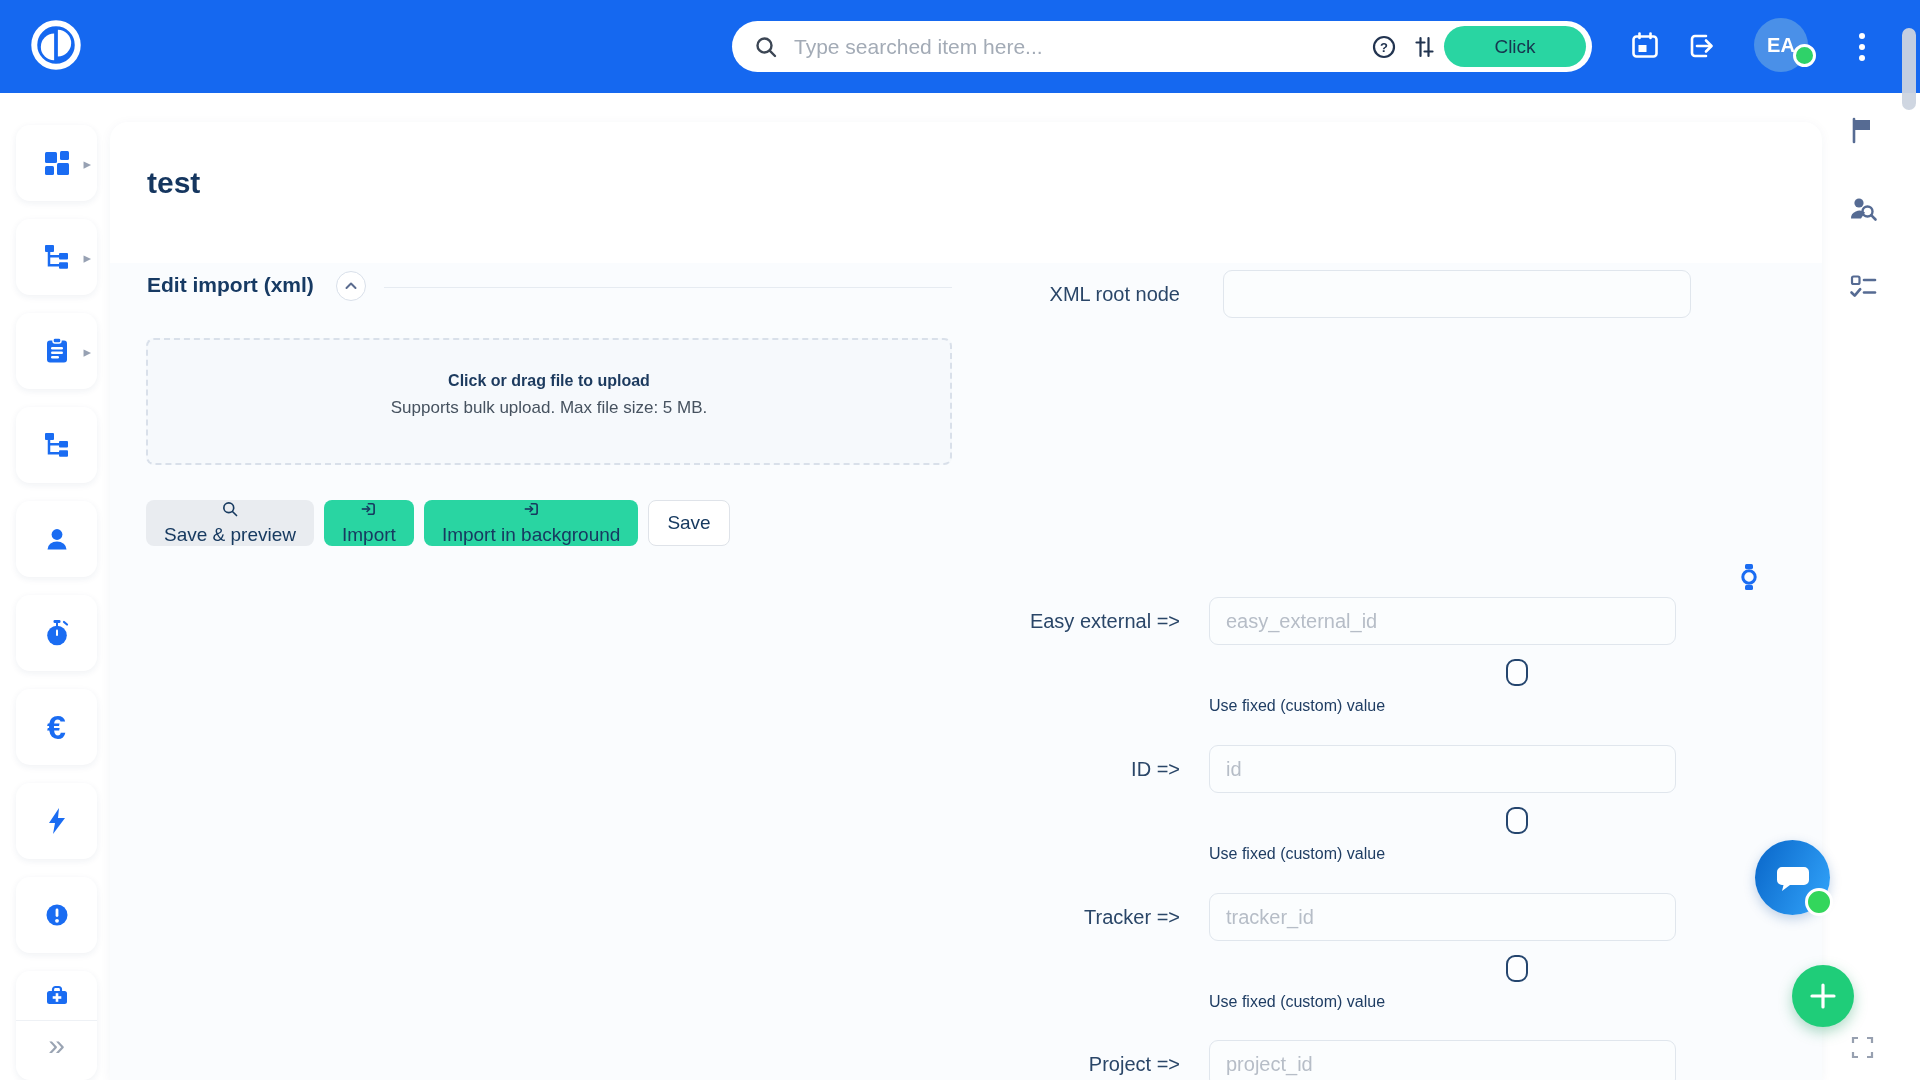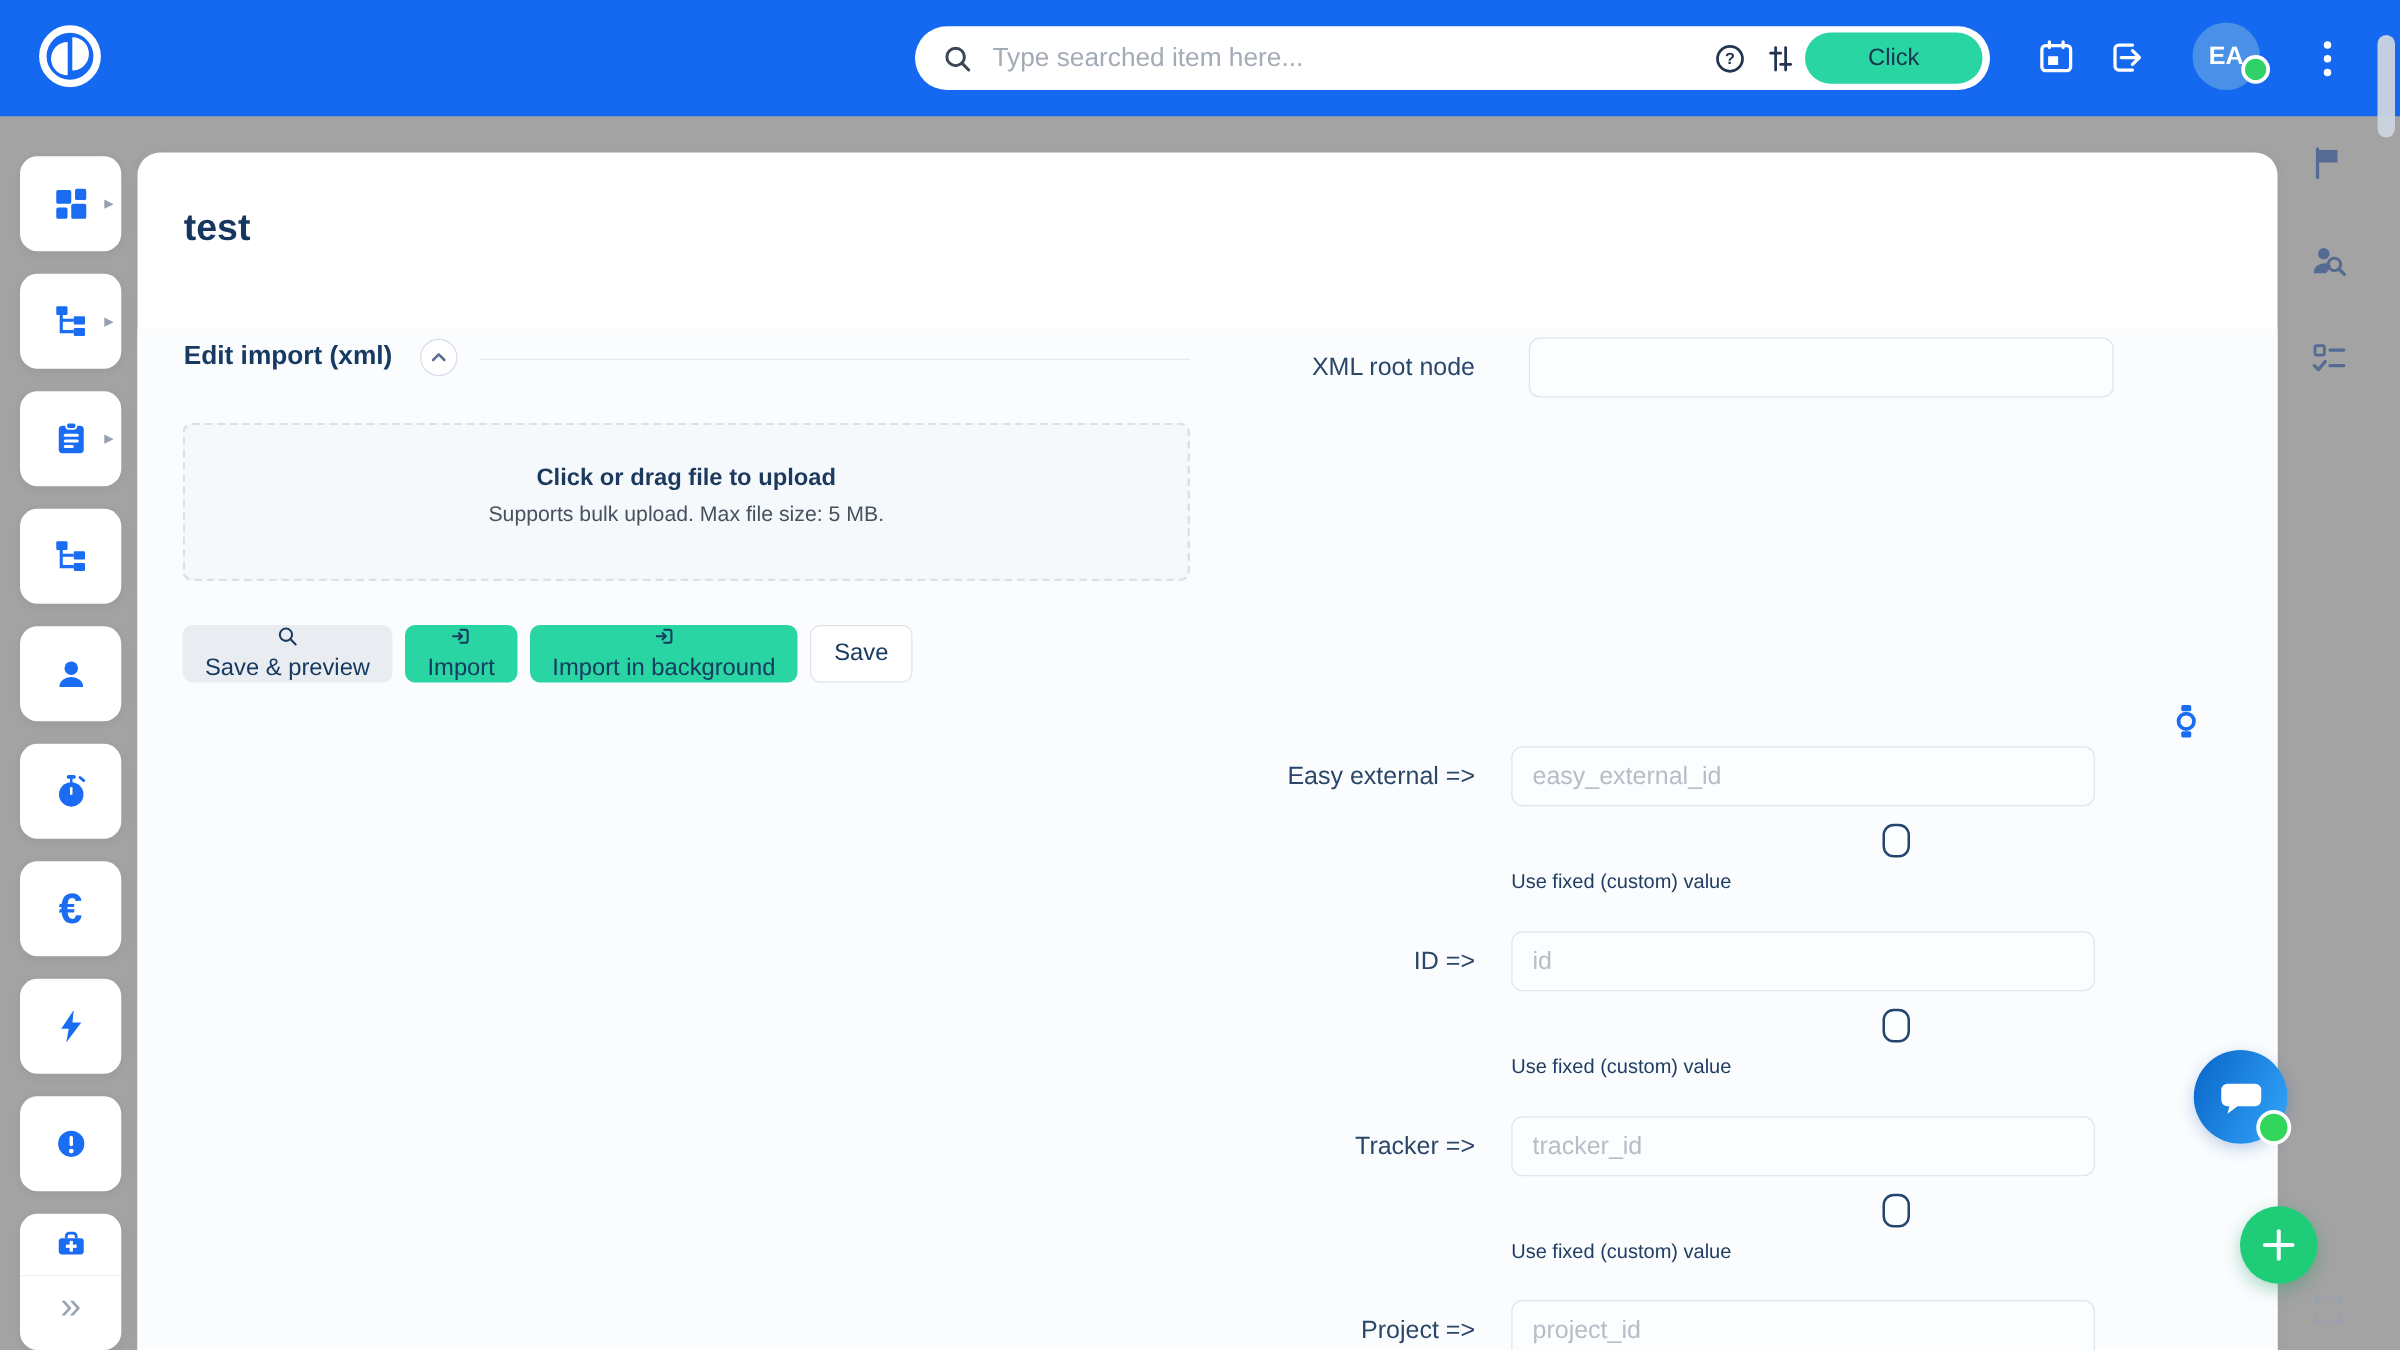--- a/index.html
+++ b/index.html
@@ -1,17 +1,17 @@
 <!DOCTYPE html>
 <html><head>
 <meta charset="utf-8">
 <style>
   html,body{margin:0;padding:0;background:#dfe5ee;}
   .stage{position:relative;width:1920px;height:1080px;overflow:hidden;
-         background:#a3a3a3;font-family:"Liberation Sans",sans-serif;}
+         background:#ffffff;font-family:"Liberation Sans",sans-serif;}
   
   .topbar{position:absolute;left:0;top:0;width:1920px;height:93px;background:#1568f0;}
   .logo{position:absolute;left:31px;top:20px;width:50px;height:50px;}
   .searchpill{position:absolute;left:732px;top:21px;width:860px;height:51px;background:#fff;
               border-radius:26px;display:flex;align-items:center;padding:0 6px 0 20px;box-sizing:border-box;}
   .searchpill input{flex:1;border:none;outline:none;font-size:21px;color:#2b3a4d;
                     font-family:"Liberation Sans",sans-serif;background:transparent;margin-left:12px;}
   .searchpill input::placeholder{color:#a3abb6;}
   .pill-ico{flex:0 0 auto;display:flex;align-items:center;justify-content:center;width:40px;height:40px;cursor:pointer;}
   .searchbtn{flex:0 0 auto;width:142px;height:41px;border:none;border-radius:21px;background:#29d5a2;
@@ -42,21 +42,21 @@
   .card{position:absolute;left:110px;top:122px;width:1712px;height:958px;background:#fff;
         border-radius:18px 18px 0 0;box-shadow:0 2px 12px rgba(30,50,90,.05);}
   .card-band{position:absolute;left:0;top:141px;right:0;bottom:0;background:#fafcfe;border-radius:0;}
   .pagetitle{position:absolute;left:37px;top:44px;font-size:30px;font-weight:bold;color:#15365f;}
   .sec-head{position:absolute;left:37px;top:151px;font-size:21px;font-weight:bold;color:#173a63;}
   .collapse{position:absolute;left:226px;top:149px;width:30px;height:30px;border-radius:50%;background:#fff;
             border:1px solid #d9e0ea;display:flex;align-items:center;justify-content:center;cursor:pointer;box-sizing:border-box;}
   .sec-line{position:absolute;left:274px;top:165px;width:568px;height:1px;background:#e6ebf1;}
   .upload{position:absolute;left:36px;top:216px;width:806px;height:127px;background:#f6f9fc;
           border:2px dashed #d9e0ea;border-radius:8px;box-sizing:border-box;cursor:pointer;text-align:center;}
-  .upload .t1{margin-top:32px;font-size:19px;font-weight:bold;color:#1c3a5e;}
+  .upload .t1{margin-top:32px;font-size:16px;font-weight:bold;color:#1c3a5e;}
   .upload .t2{margin-top:8px;font-size:17px;color:#46525f;}
   .btnrow{position:absolute;left:36px;top:378px;height:46px;display:flex;gap:10px;}
   .btn{height:46px;border:none;border-radius:8px;font-size:19px;font-family:"Liberation Sans",sans-serif;
        color:#173a60;display:flex;align-items:center;justify-content:center;gap:6px;cursor:pointer;padding:0 18px;box-sizing:border-box;flex-direction:column;}
   .btn.gray{background:#e9ecf0;}
   .btn.green{background:#29d5a2;}
   .btn.white{background:#fff;border:1px solid #dfe3e9;}
   
   .flabel{position:absolute;left:820px;width:250px;height:48px;line-height:48px;text-align:right;
           font-size:20px;color:#2a4668;}

